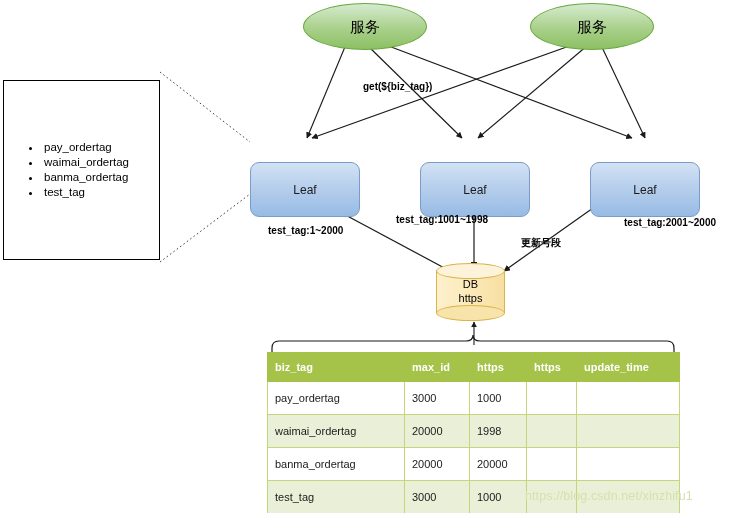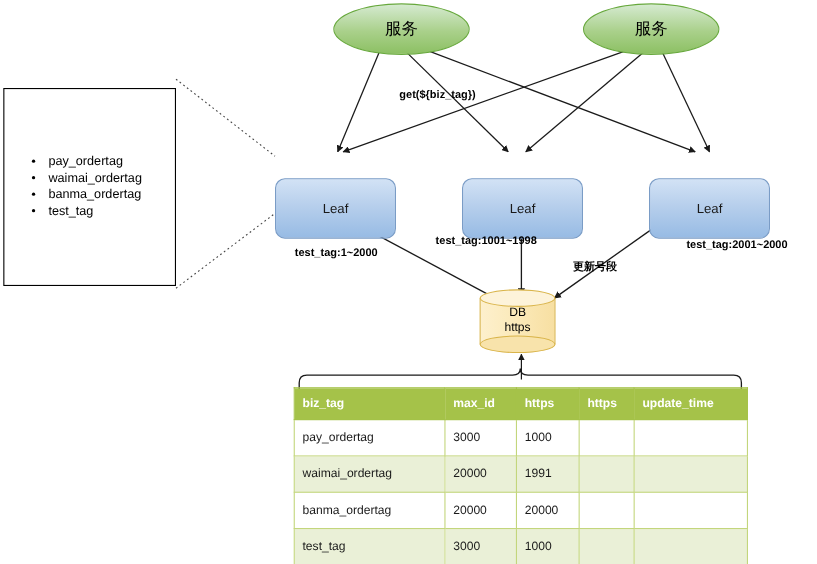--- a/index.html
+++ b/index.html
@@ -300,21 +300,21 @@
         <tr class="row-odd">
           <td>pay_ordertag</td>
           <td>3000</td>
           <td>1000</td>
           <td></td>
           <td></td>
         </tr>
         <tr class="row-even">
           <td>waimai_ordertag</td>
           <td>20000</td>
-          <td>1991</td>
+          <td>1998</td>
           <td></td>
           <td></td>
         </tr>
         <tr class="row-odd">
           <td>banma_ordertag</td>
           <td>20000</td>
           <td>20000</td>
           <td></td>
           <td></td>
         </tr>
@@ -322,14 +322,15 @@
           <td>test_tag</td>
           <td>3000</td>
           <td>1000</td>
           <td></td>
           <td></td>
         </tr>
       </tbody>
     </table>
   </div>
 
+  <div class="watermark" style="left:525px; top:489px;">https://blog.csdn.net/xinzhifu1</div>
 
 </div>
 
 </body></html>

